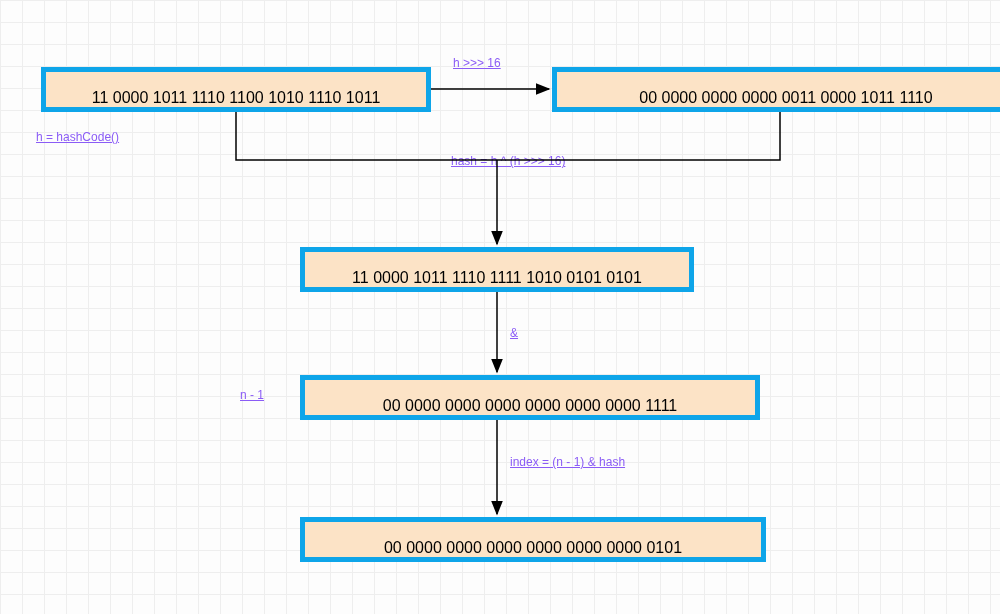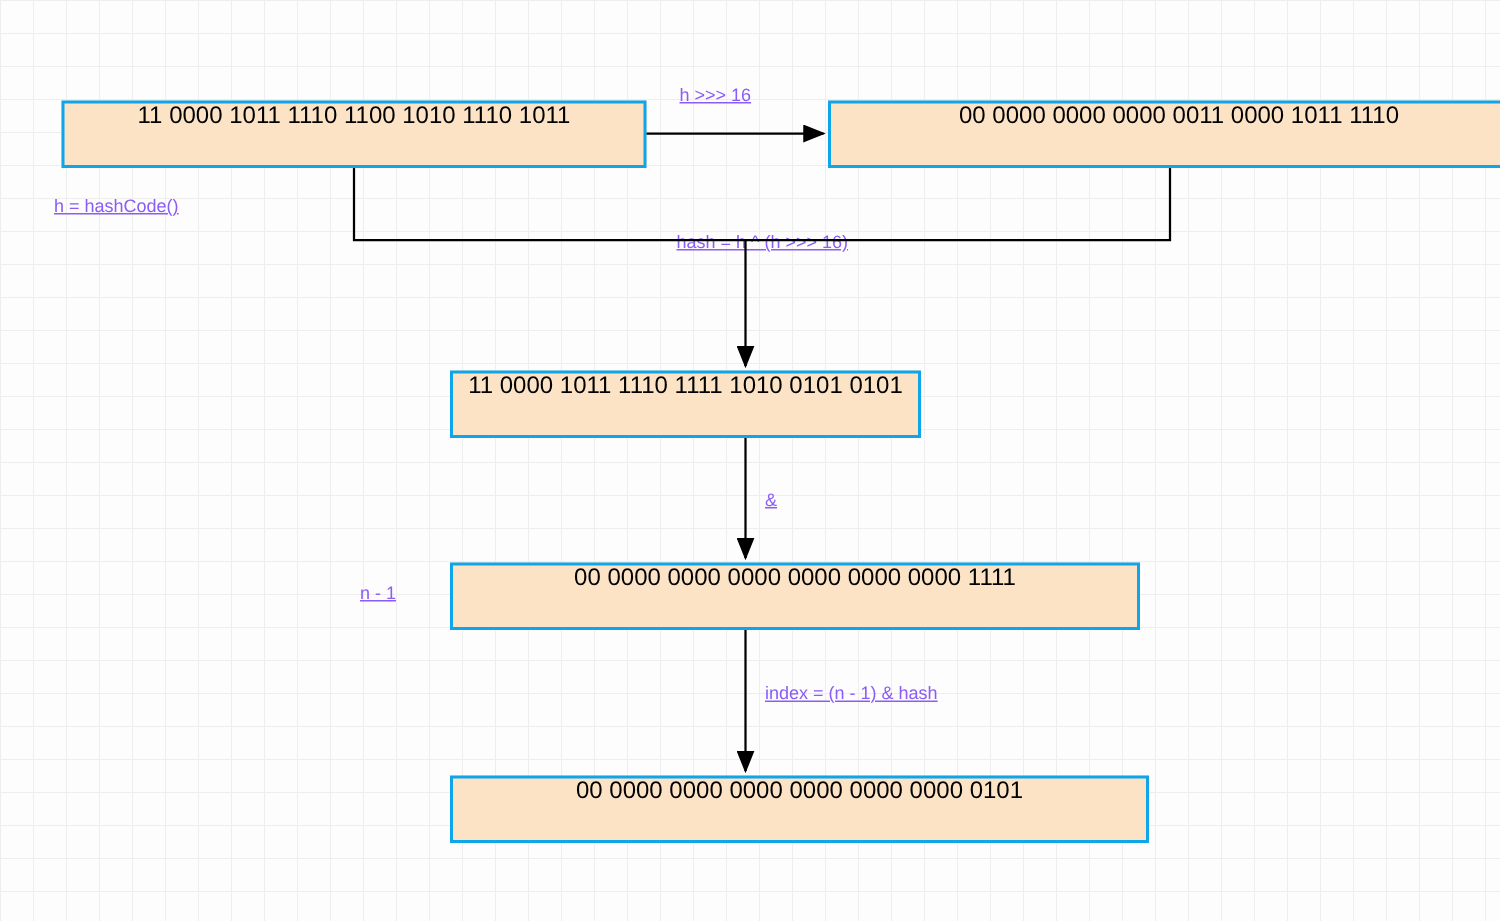--- a/index.html
+++ b/index.html
@@ -16,23 +16,23 @@
         linear-gradient(to right, #eeeeee 1px, transparent 1px),
         linear-gradient(to bottom, #eeeeee 1px, transparent 1px);
       background-size: 22px 22px;
       font-family: Arial, Helvetica, sans-serif;
       font-size: 16px;
       color: #000;
     }
     .box {
       position: absolute;
       background-color: #fce3c6;
-      border: 2px solid #0ea5e9;
+      border: 5px solid #0ea5e9;
       display: flex;
-      align-items: flex-start;
+      align-items: flex-end;
       justify-content: center;
       text-align: center;
       padding: 0 8px;
       height: 45px;
     }
     .label {
       position: absolute;
       font-size: 12px;
       color: #8b5cf6;
       text-decoration: underline;
@@ -55,21 +55,21 @@
 <body>
 
 <div class="box" style="left:41px; top:67px; width:390px;">
   <span>11 0000 1011 1110 1100 1010 1110 1011</span>
 </div>
 
 <div class="box" style="left:552px; top:67px; width:468px;">
   <span>00 0000 0000 0000 0011 0000 1011 1110</span>
 </div>
 
-<div class="box" style="left:300px; top:247px; width:314px;">
+<div class="box" style="left:300px; top:247px; width:394px;">
   <span>11 0000 1011 1110 1111 1010 0101 0101</span>
 </div>
 
 <div class="box" style="left:300px; top:375px; width:460px;">
   <span>00 0000 0000 0000 0000 0000 0000 1111</span>
 </div>
 
 <div class="box" style="left:300px; top:517px; width:466px;">
   <span>00 0000 0000 0000 0000 0000 0000 0101</span>
 </div>

